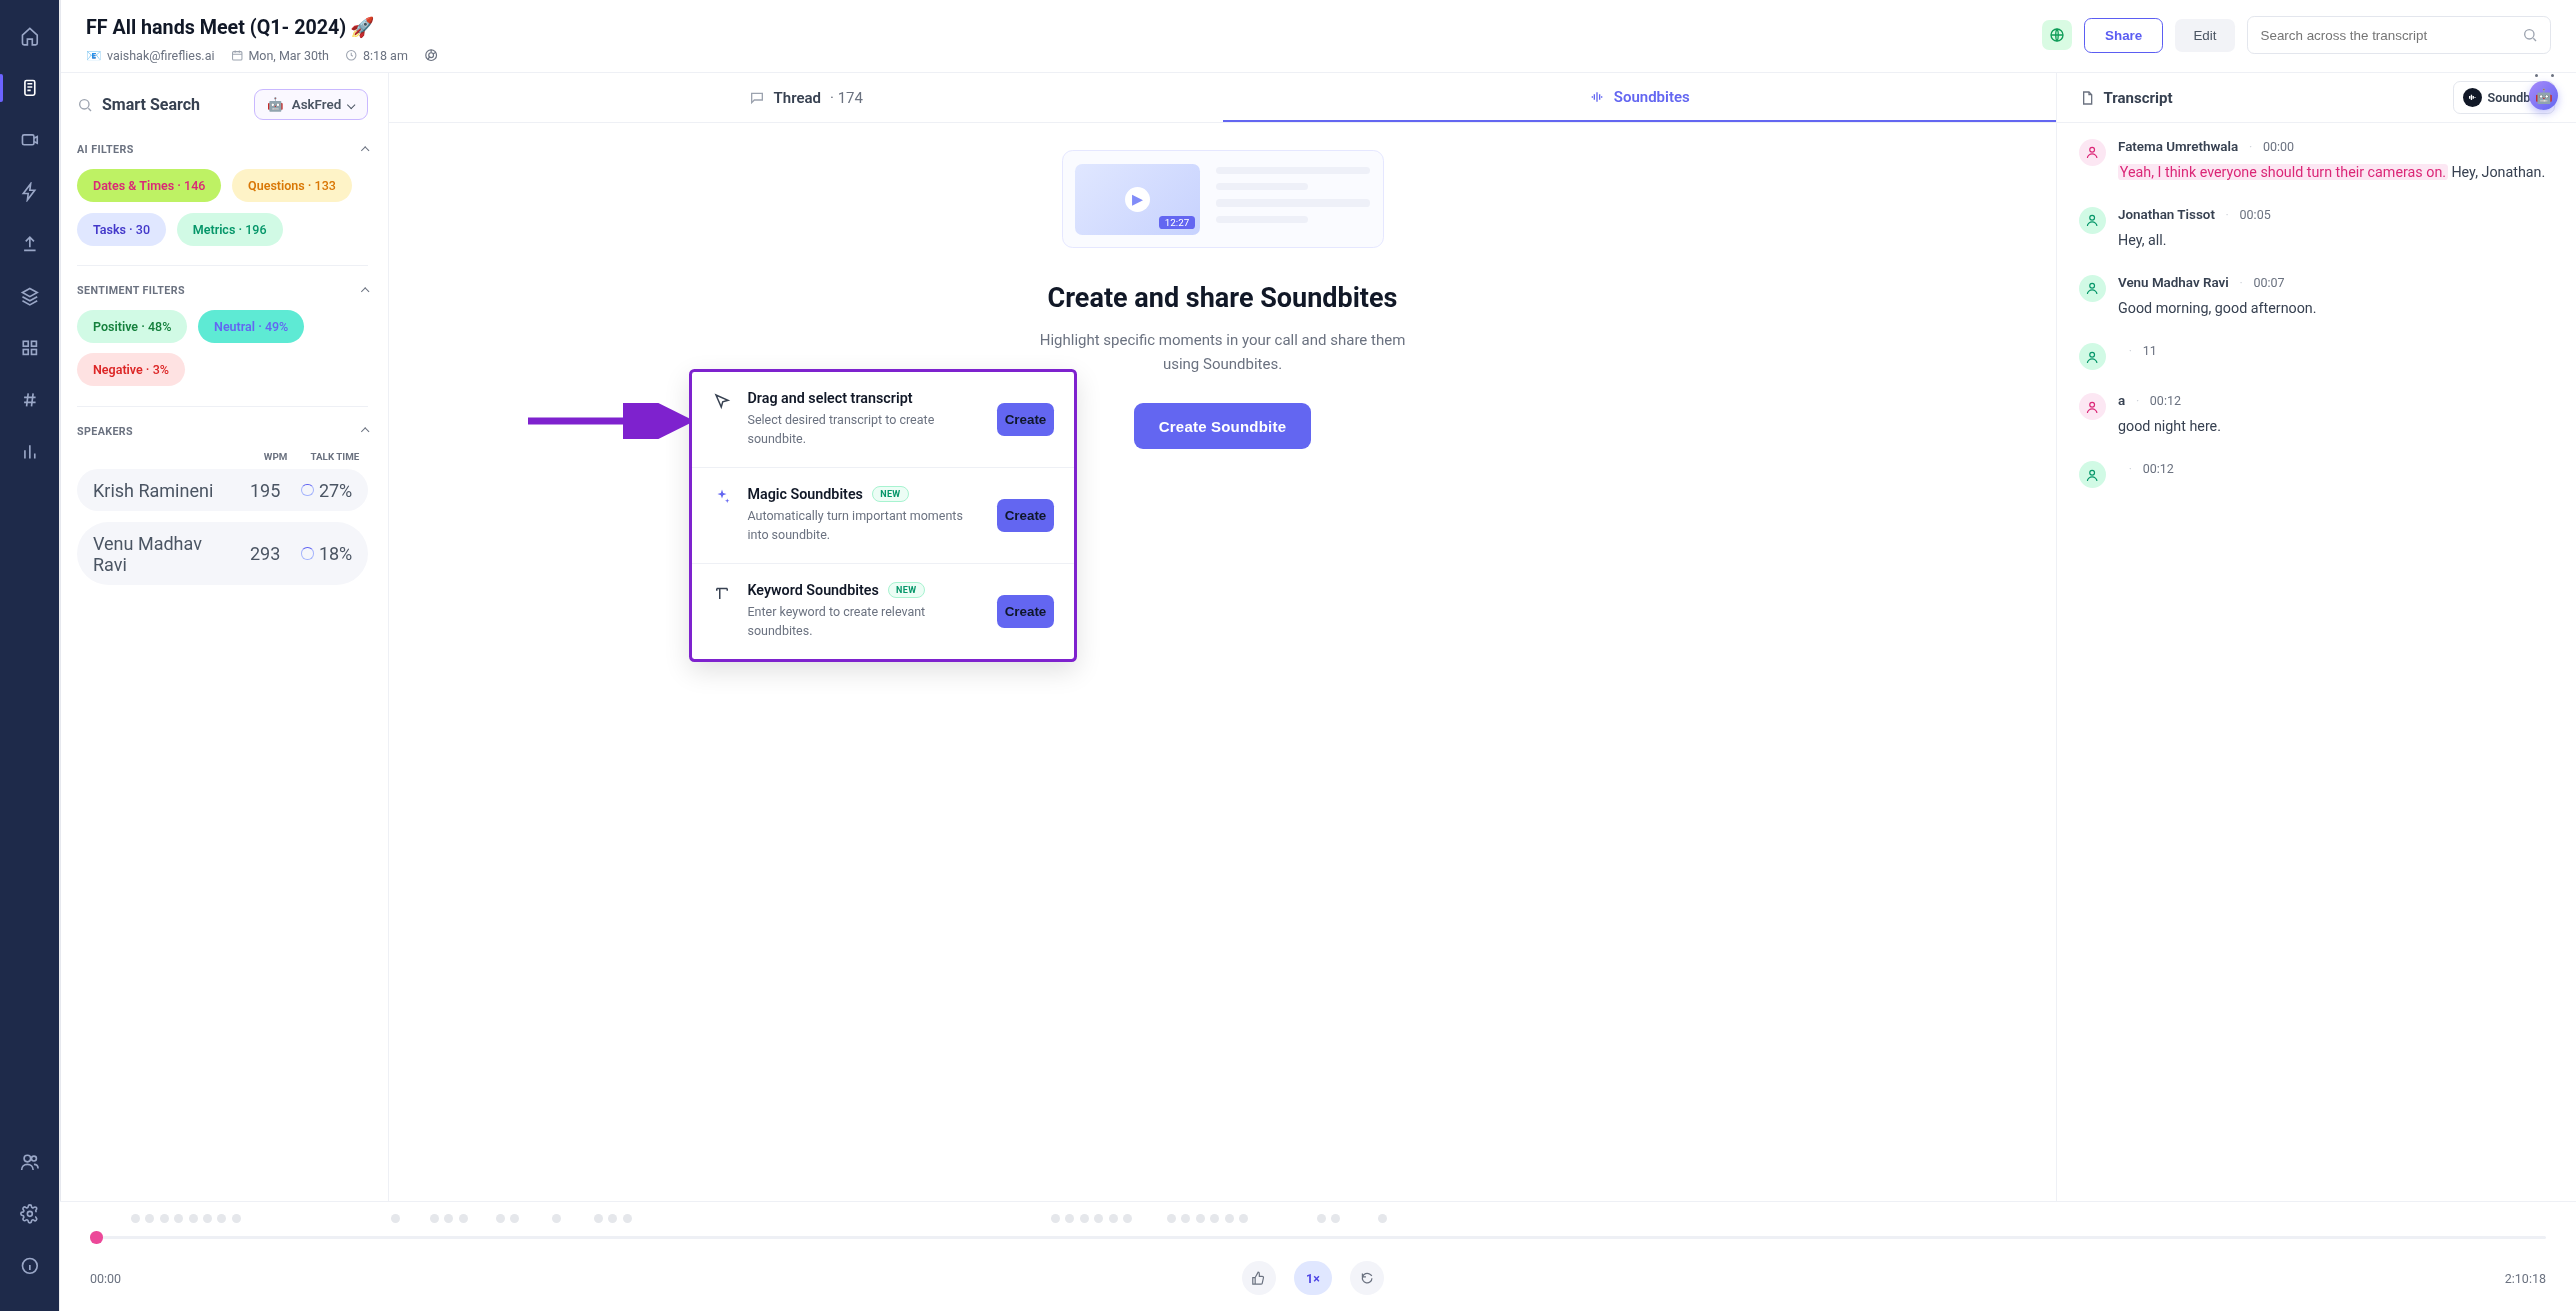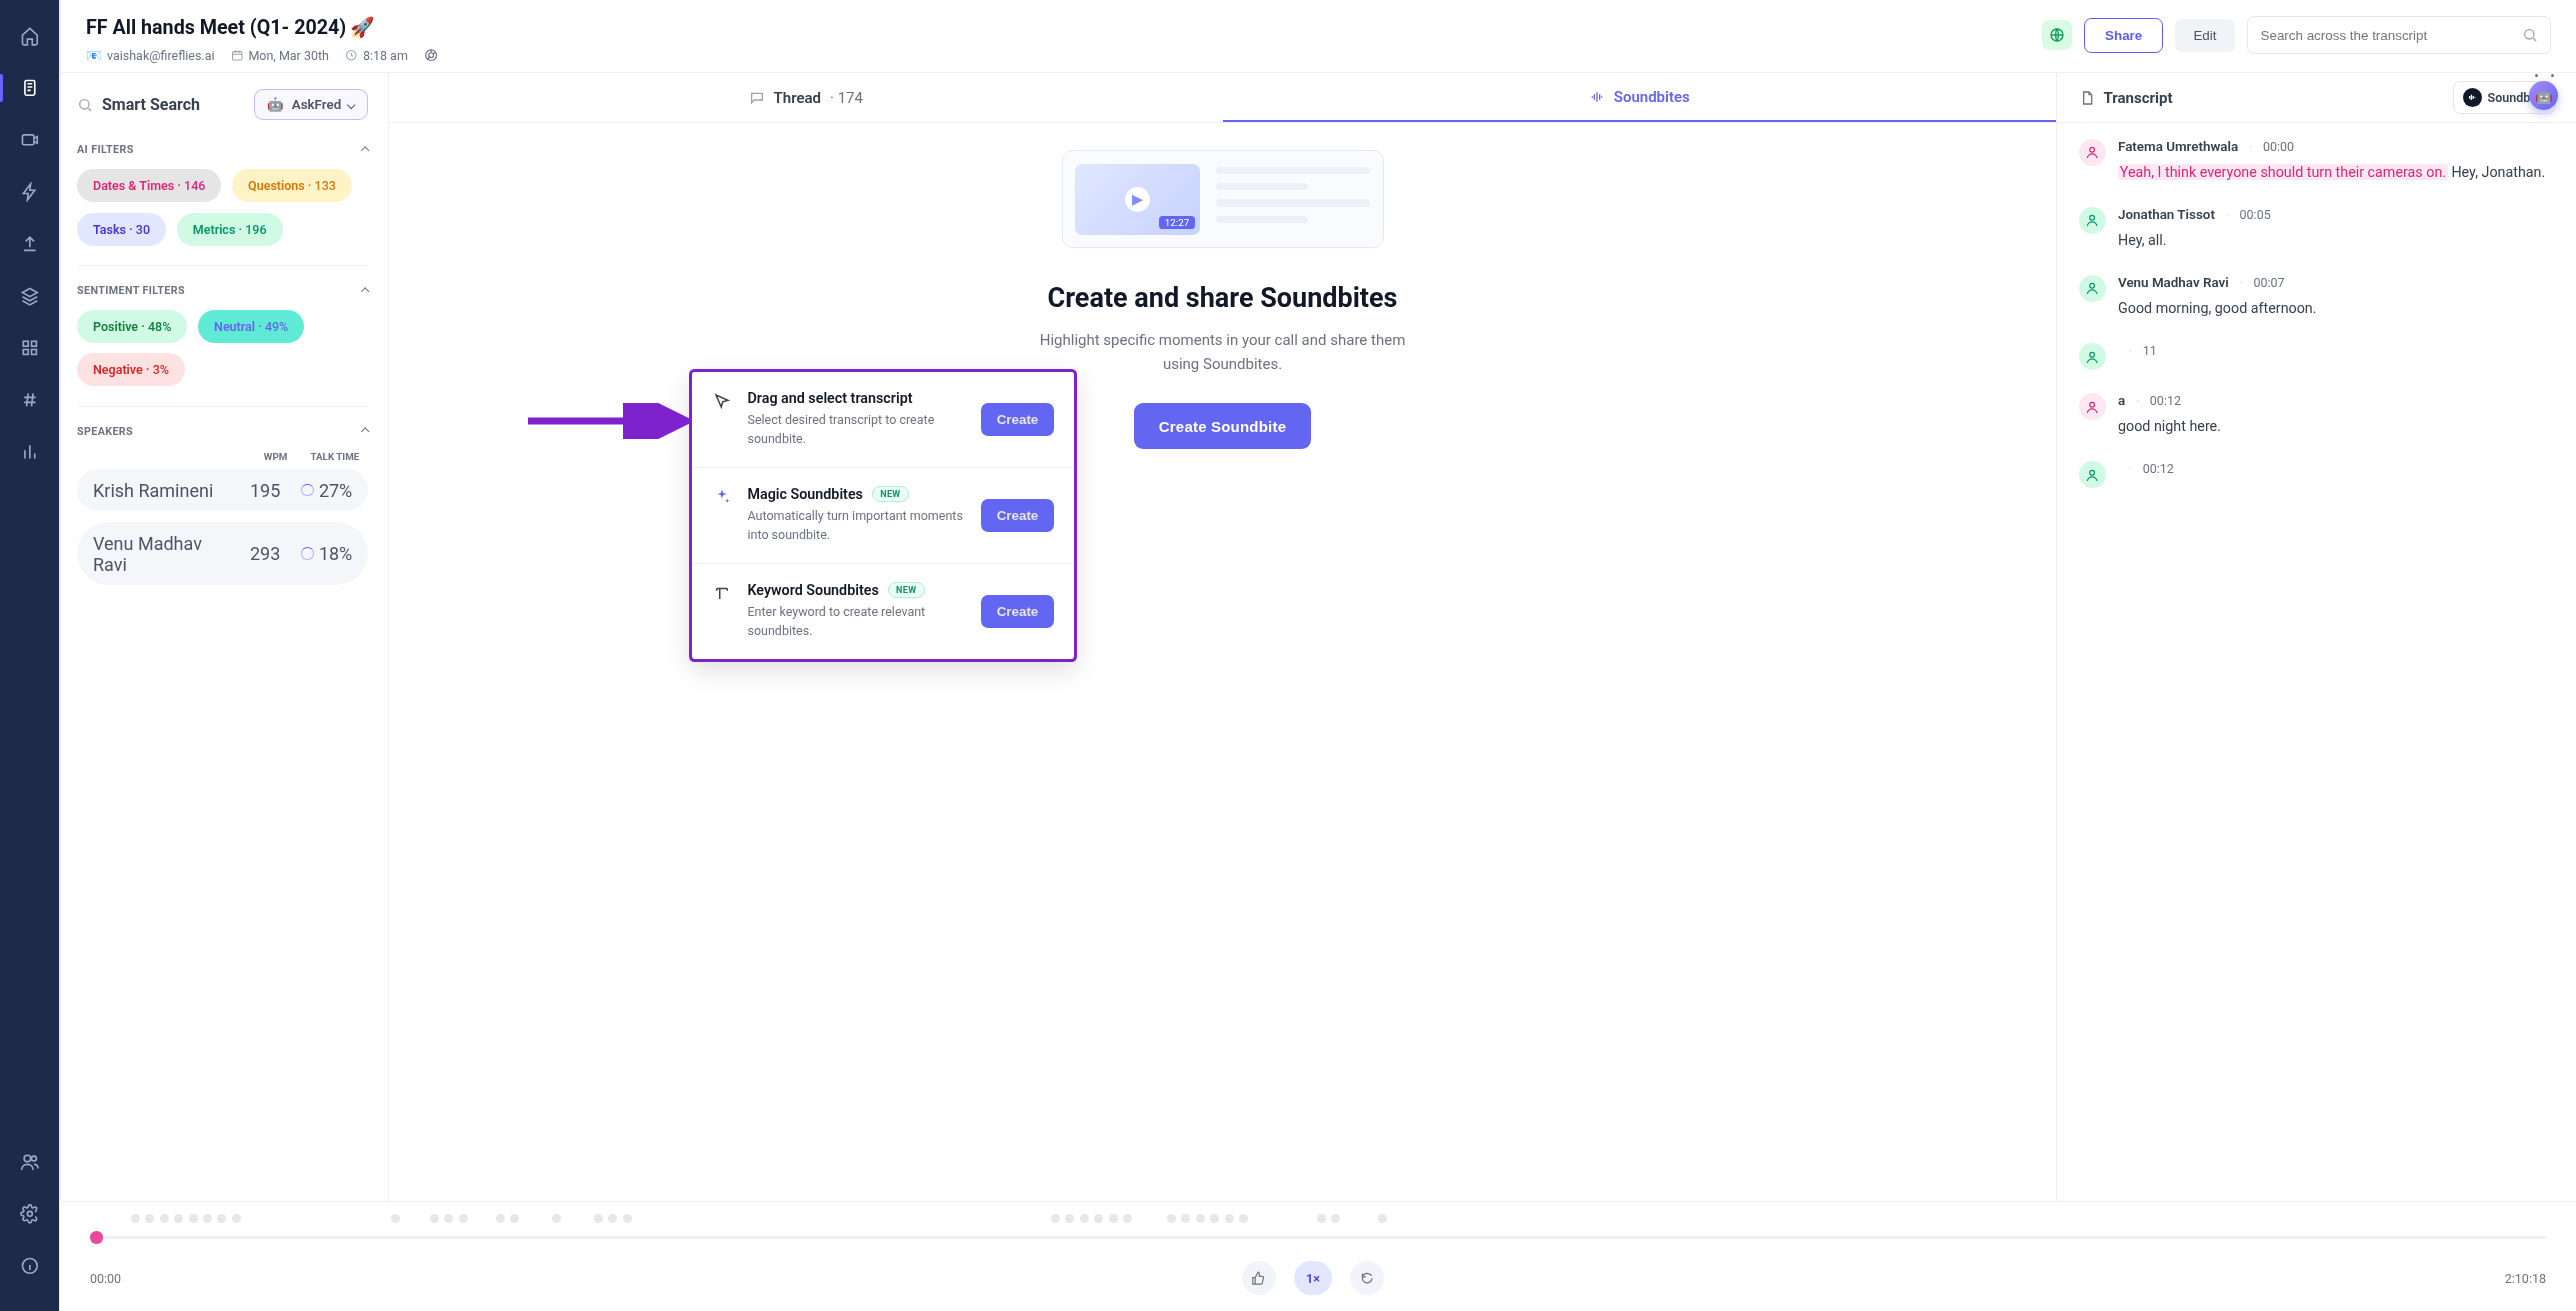--- a/index.html
+++ b/index.html
@@ -39,21 +39,21 @@
   .col-right { width:519px; display:flex; flex-direction:column; }
 
   
   .ss-head { display:flex; align-items:center; gap:9px; color:#374151; font-weight:700; font-size:16px; }
   .smart-search-bar { display:flex; align-items:center; justify-content:space-between; margin-bottom:23px; }
   .ask-fred { border:1.3px solid #c9b8ff; border-radius:9px; padding:7.2px 12.5px; display:flex; align-items:center; gap:7.2px; color:#4b5563; font-weight:600; font-size:13.4px; cursor:pointer; background:#faf8ff; }
   .section-hdr { display:flex; justify-content:space-between; align-items:center; color:#6b7280; font-size:10.7px; letter-spacing:0.4px; font-weight:700; margin-bottom:12.5px; }
   .pill-row { display:flex; flex-wrap:wrap; gap:10.7px; margin-bottom:19.7px; }
   .pill { padding:9px 16px; border-radius:894px; font-size:12.5px; font-weight:600; cursor:pointer; white-space:nowrap; }
   .pill .cnt { font-weight:500; }
-  .pill.pink { background:#e5e5e5; color:#db2777; }
+  .pill.pink { background:#bef264; color:#db2777; }
   .pill.orange { background:#fef3c7; color:#d97706; }
   .pill.blue { background:#e0e7ff; color:#4338ca; }
   .pill.teal { background:#d1fae5; color:#059669; }
   .pill.green { background:#d1fae5; color:#15803d; }
   .pill.violet { background:#5eead4; color:#6366f1; }
   .pill.red { background:#fee2e2; color:#dc2626;text-align:right; }
   .hr { border:none; border-top:0.9px solid #eef0f5; margin:9px 0 18px 0; }
 
   .spk-hdr-row { display:flex; font-size:9.8px; color:#6b7280; font-weight:700; padding:0 9px 7.2px 9px; }
   .spk-hdr-row .c1{ margin-left:auto; width:45px; text-align:right; }
@@ -122,21 +122,21 @@
 
   
   .sb-pop { position:absolute; left:689px; top:369px; width:388px; background:#fff; border:3.6px solid #7e22ce; border-radius:5.4px; box-shadow:0 9px 27px rgba(0,0,0,.12); z-index:50; }
   .sb-pop-row { display:flex; align-items:flex-start; gap:14.3px; padding:18px 19.7px; border-bottom:0.9px solid #eef0f5; }
   .sb-pop-row:last-child { border-bottom:none; }
   .sb-pop-icon { width:21.5px; flex-shrink:0; color:#374151; display:flex; align-items:center; justify-content:center; margin-top:1.8px; }
   .sb-pop-body { flex:1; }
   .sb-pop-title { font-weight:600; font-size:14.3px; color:#111827; display:flex; align-items:center; gap:9px; margin-bottom:5.4px; }
   .new-badge { font-size:9px; font-weight:700; letter-spacing:0.4px; color:#059669; background:#ecfdf5; border:0.9px solid #a7f3d0; border-radius:894px; padding:1.8px 7.2px; }
   .sb-pop-desc { font-size:12.5px; color:#6b7280; line-height:1.5; }
-  .sb-pop-btn { background:#6366f1; color:#e5e5e5; border:none; padding:9px 16px; font-weight:600; border-radius:7.2px; cursor:pointer; font-size:13.4px; align-self:center; }
+  .sb-pop-btn { background:#6366f1; color:#0f172a; border:none; padding:9px 8px; font-weight:600; border-radius:7.2px; cursor:pointer; font-size:13.4px; align-self:center; }
 
   .arrow { position:absolute; left:528px; top:403px; width:161px; height:36px; z-index:51; pointer-events:none; }
 
   .fab { position:absolute; right:10.7px; top:81px; width:36px; height:27px; z-index:60; }
   .fab-bot { width:29px; height:29px; background:linear-gradient(135deg,#a78bfa,#6366f1); border-radius:50%; display:flex; align-items:center; justify-content:center; color:#fff; box-shadow:0 3.6px 9px rgba(99,102,241,.4); }
   .fab-ant { position:absolute; top:-7.2px; left:5.4px; display:flex; gap:12.5px; }
   .fab-ant span{ width:3.6px;height:3.6px;background:#6b7280;border-radius:50%; display:block;}
   .chev { border:solid currentColor; border-width:0 1.8px 1.8px 0; padding:2.7px; transform:rotate(45deg); }
   .chev.up{ transform:rotate(-135deg);} 
 </style>

